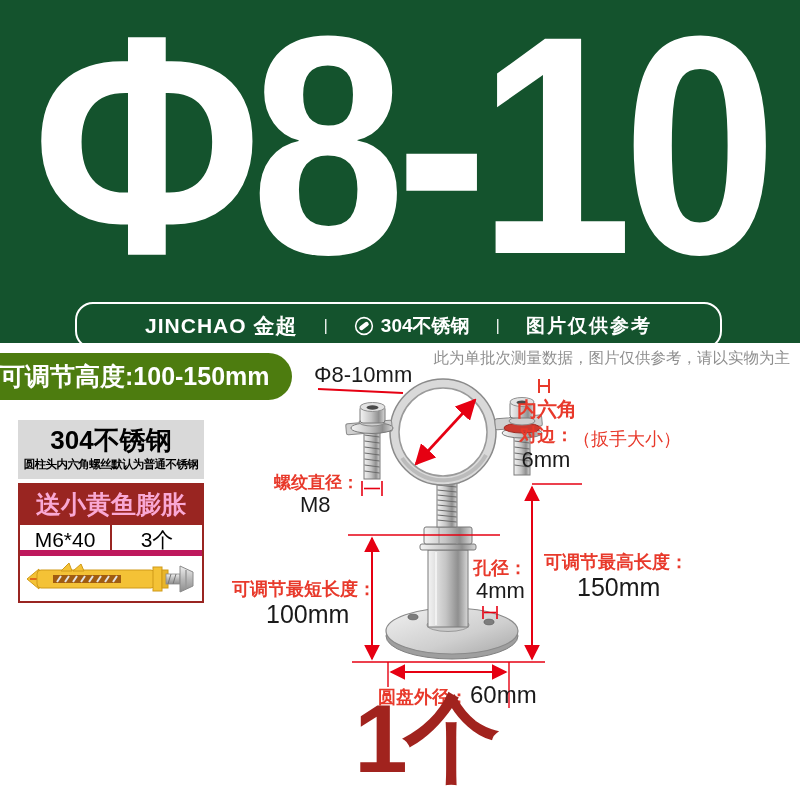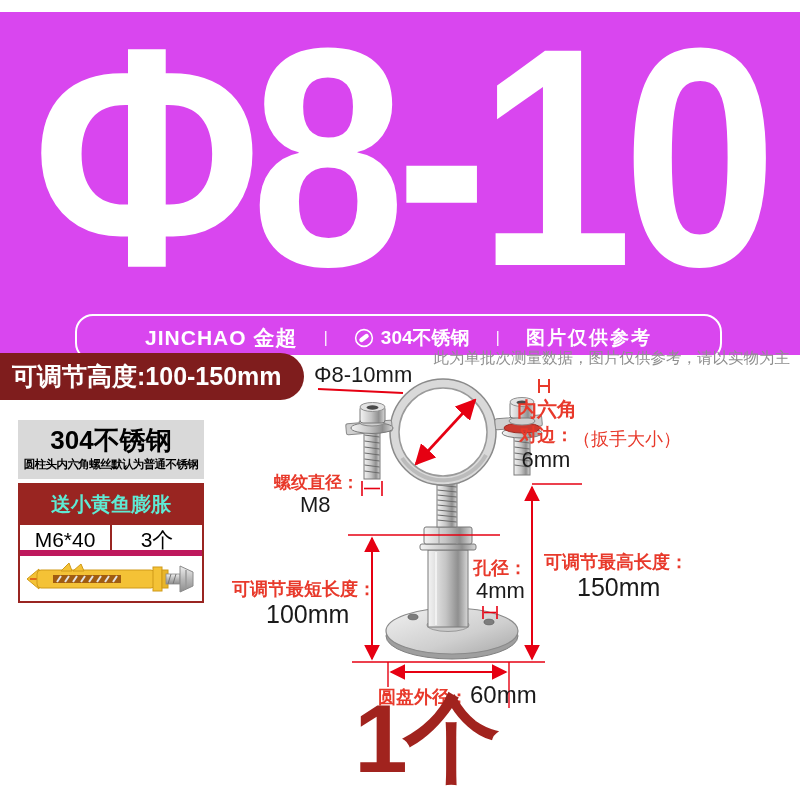--- a/index.html
+++ b/index.html
@@ -2,51 +2,51 @@
 <html><head>
 <meta charset="utf-8">
 <style>
   * { margin:0; padding:0; box-sizing:border-box; }
   html,body { background:#fff; }
   .page {
     position:relative; width:800px; height:800px; overflow:hidden;
     background:#fff; font-family:"Liberation Sans","DejaVu Sans",sans-serif;
   }
   
-  .hero { position:absolute; left:0; top:12px; width:800px; height:343px; background:#d946ef; }
+  .hero { position:absolute; left:0; top:0; width:800px; height:343px; background:#14532d; }
   .hero-title {
     position:absolute; left:0; top:-6px; width:100%; text-align:center;
     color:#fff; font-weight:bold; font-size:278px; line-height:300px;
     letter-spacing:-10px; transform:scaleY(1.12); transform-origin:50% 46%;
     white-space:nowrap;
   }
   .banner {
     position:absolute; left:75px; top:302px; width:647px; height:47px;
     border:2px solid #fff; border-radius:18px; color:#fff;
     display:flex; align-items:center; justify-content:center; white-space:nowrap;
   }
   .banner-brand { font-size:21px; font-weight:bold; letter-spacing:1px; }
   .banner-divider { margin:0 26px; font-size:17px; font-weight:100; opacity:.9; }
   .banner-icon { width:20px; height:20px; margin-right:7px; flex:0 0 auto; }
   .banner-material { font-size:19px; font-weight:bold; }
   .banner-type { font-size:19px; font-weight:bold; letter-spacing:2px; }
   
   .height-badge {
     position:absolute; left:0; top:353px; height:47px; line-height:47px;
-    background:#7f1d1d; color:#fff; font-size:25px; font-weight:bold;
-    padding:0 22px 0 12px; border-radius:0 24px 24px 0; white-space:nowrap;
+    background:#4d7c0f; color:#fff; font-size:25px; font-weight:bold;
+    padding:0 22px 0 0; border-radius:0 24px 24px 0; white-space:nowrap;
   }
   .disclaimer { position:absolute; right:10px; top:348px; font-size:15.5px; color:#8f8f8f; white-space:nowrap; }
   
   .info-card { position:absolute; left:18px; top:420px; width:186px; }
   .card-gray { background:#d9d9d9; text-align:center; padding:5px 0 7px; }
   .card-title { font-size:26px; font-weight:bold; color:#000; line-height:30px; }
   .card-note { font-size:11.5px; font-weight:bold; color:#000; margin-top:2px; letter-spacing:-0.6px; white-space:nowrap; }
   .gift-table { margin-top:4px; border:2px solid #992521; background:#fff; }
-  .gift-head { background:#992521; color:#5eead4; font-size:20px; font-weight:bold; text-align:center; height:38px; line-height:38px; }
+  .gift-head { background:#992521; color:#f9a8d4; font-size:25px; font-weight:bold; text-align:center; height:38px; line-height:38px; }
   .gift-row { display:flex; height:33px; border-top:2px solid #992521; border-bottom:6px solid #be185d; }
   .gift-cell { flex:1; text-align:center; font-size:21px; color:#000; line-height:29px; }
   .gift-cell + .gift-cell { border-left:2px solid #992521; }
   .gift-img { height:45px; display:flex; align-items:center; justify-content:center; }
   
   .product-svg { position:absolute; left:290px; top:365px; }
   .anno { position:absolute; white-space:nowrap; }
   .red { color:#e8392b; font-weight:bold; }
   .blk { color:#1a1a1a; }
   #anno-pipe   { left:314px; top:362px; font-size:22px; color:#1a1a1a; }

